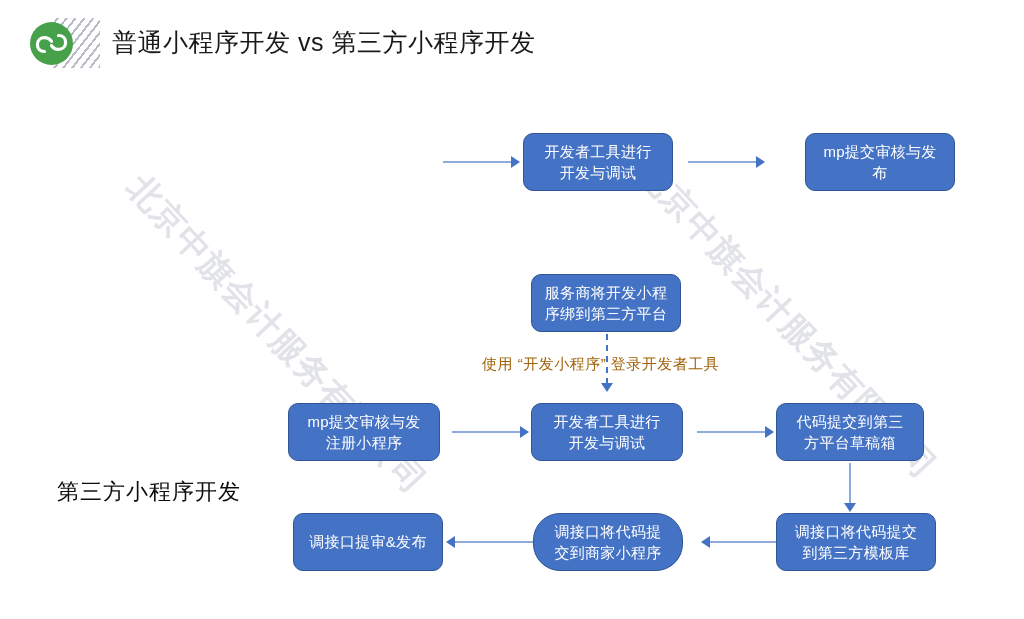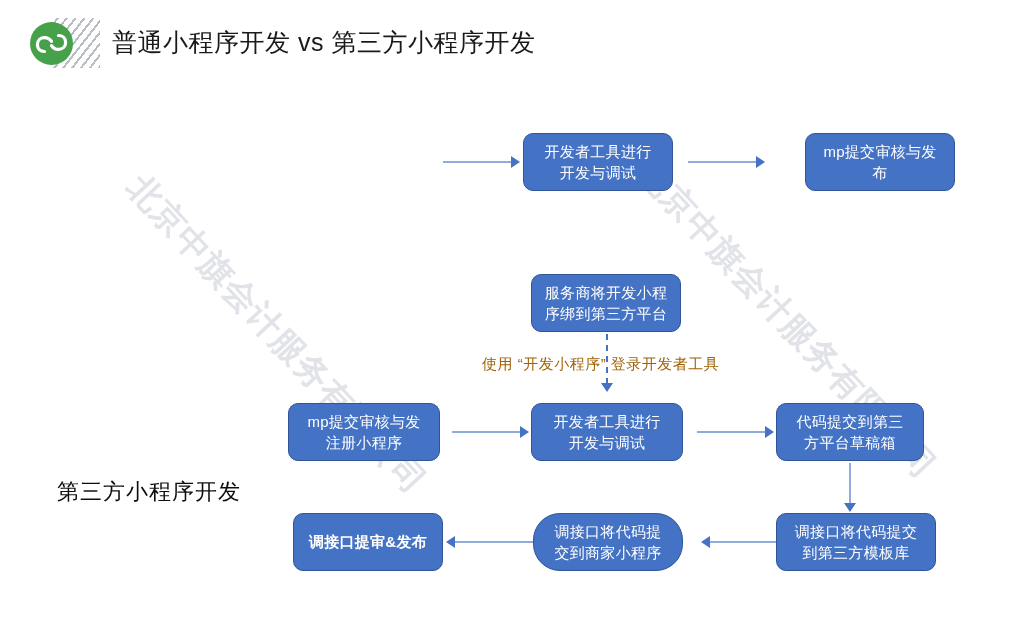--- a/index.html
+++ b/index.html
@@ -280,19 +280,19 @@
   <div class="flow-box" style="left:533px; top:513px; width:150px; height:58px;border-radius:27px;">
     <div>
       <span>调接口将代码提</span>
       <span>交到商家小程序</span>
     </div>
   </div>
 
   <div class="h-line" style="left:455px; top:541px; width:78px;"></div>
   <div class="arrow-left" style="left:446px; top:536px;"></div>
 
-  <div class="flow-box" style="left:293px; top:513px; width:150px; height:58px;font-weight:bold;">
+  <div class="flow-box" style="left:293px; top:513px; width:150px; height:58px;">
     <div>
       <span>调接口提审&amp;发布</span>
     </div>
   </div>
 
 </div>
 
 </body></html>

